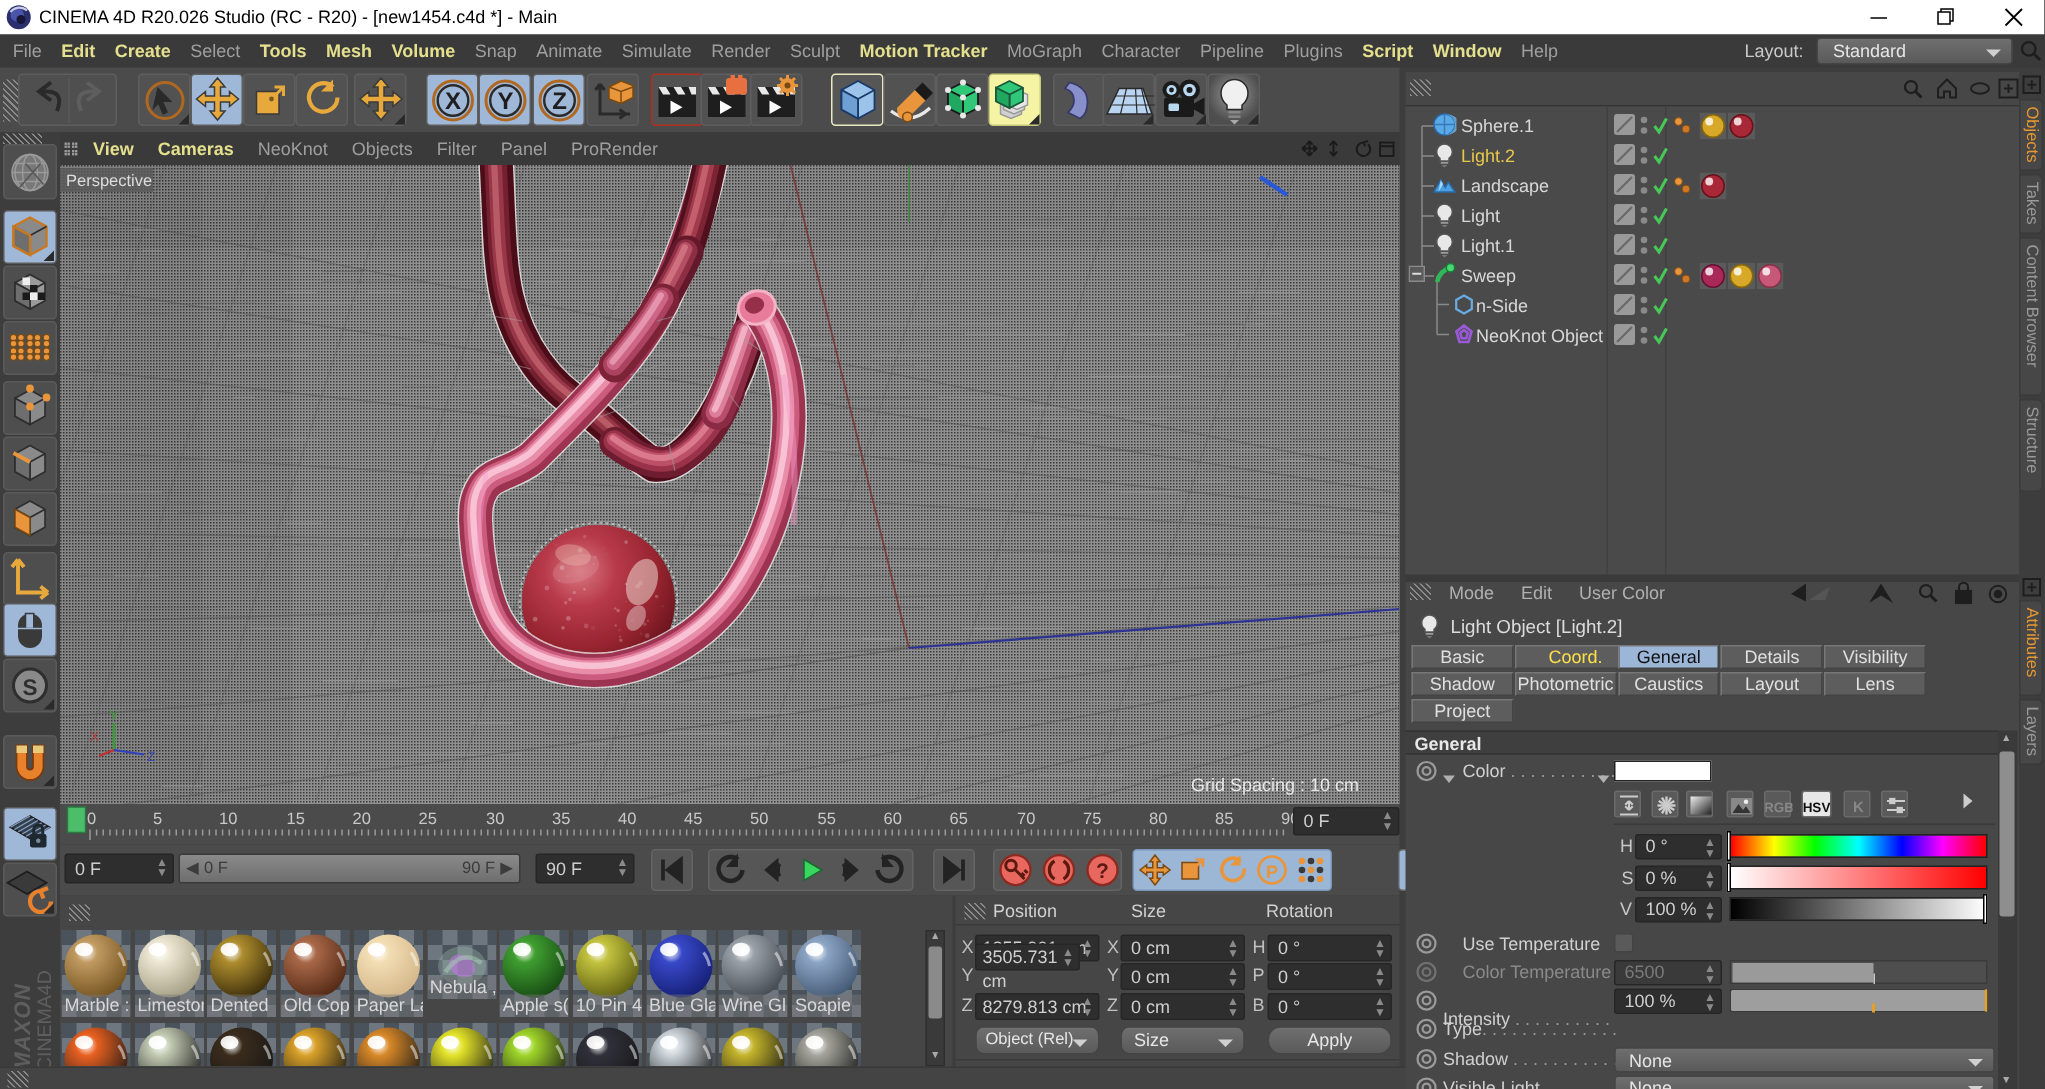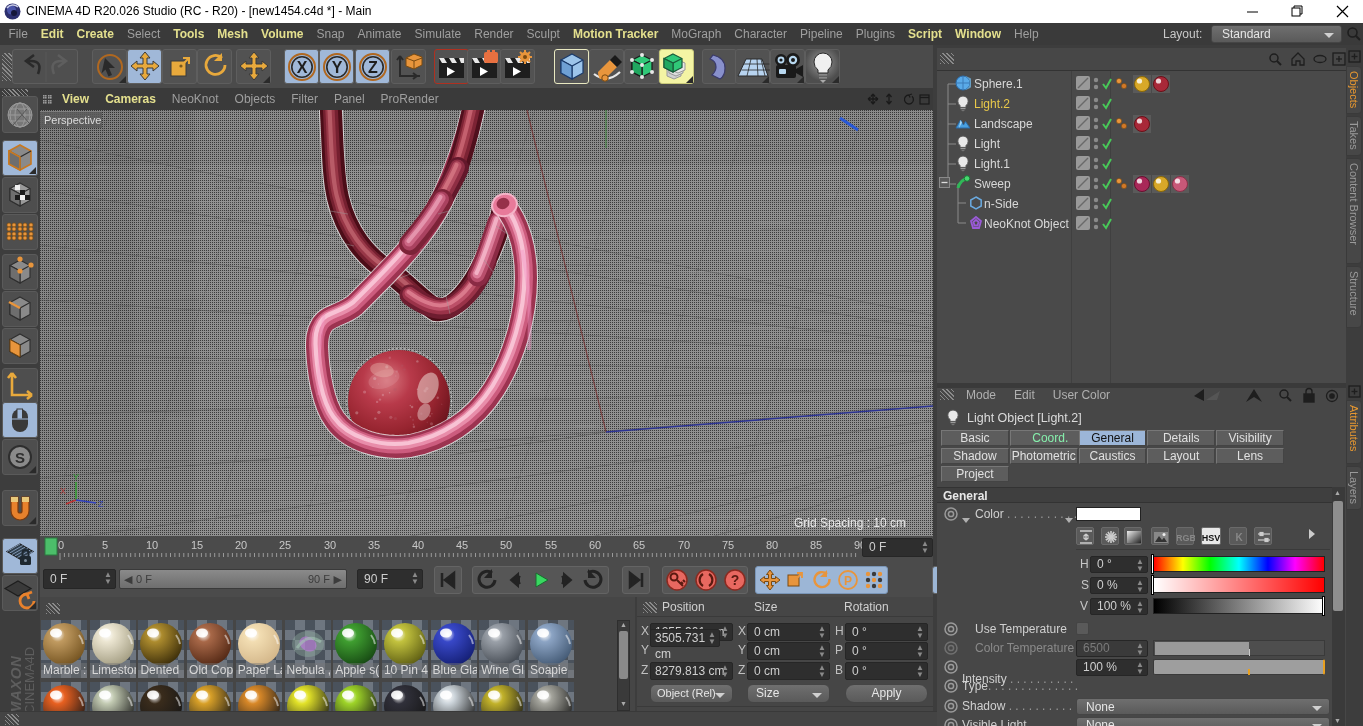--- a/index.html
+++ b/index.html
@@ -1145,21 +1145,21 @@
               <stop offset="0" stop-color="#fff"></stop>
               <stop offset="0.2" stop-color="#f2ddb2"></stop>
               <stop offset="1" stop-color="#cfb184"></stop>
             </radialGradient>
           </defs>
           <rect width="46" height="58" fill="url(#chk4)"></rect>
           <circle cx="23" cy="24" r="21" fill="url(#g4)"></circle>
           <ellipse cx="15" cy="13" rx="6" ry="4.5" fill="#fff" opacity="0.9"></ellipse>
           <path d="M38 15 a21 21 0 0 1 4 9" stroke="#fff" stroke-width="2" fill="none" opacity="0.5"></path>
         </svg><div class="abs" style="left:0;bottom:0px;width:100%;height:15px;background:rgba(120,120,120,0.45);font-size:12px;color:#d8d8d8;padding-left:2px;white-space:nowrap;overflow:hidden">Paper La</div></div>
-<div class="abs" style="left:244.5px;top:23px;width:46px;height:58px;background:#555;overflow:hidden"><svg width="46" height="58">
+<div class="abs" style="left:244.5px;top:23px;width:46px;height:46px;background:#555;overflow:hidden"><svg width="46" height="58">
           <defs>
             <pattern id="chk5" width="20" height="20" patternUnits="userSpaceOnUse">
               <rect width="20" height="20" fill="#6e7680"></rect>
               <rect width="10" height="10" fill="#4a525c"></rect>
               <rect x="10" y="10" width="10" height="10" fill="#4a525c"></rect>
             </pattern>
             <radialGradient id="g5" cx="0.35" cy="0.28" r="0.85">
               <stop offset="0" stop-color="#fff"></stop>
               <stop offset="0.2" stop-color="#8a8a9a"></stop>
               <stop offset="1" stop-color="#3a3a52"></stop>
@@ -1691,21 +1691,21 @@
           <line x1="158" y1="8" x2="164" y2="8"></line>
         </g>
 </svg>
 <svg class="abs" style="left:8px;top:361px" width="16" height="17">
         <path d="M8 1 a5.2 5.2 0 0 1 5.2 5.2 q0 2.8-2.2 4.4 l0 1.8 h-6 l0-1.8 q-2.2-1.6-2.2-4.4 a5.2 5.2 0 0 1 5.2-5.2z" fill="#e8e8e8" stroke="#555"></path>
         <rect x="5.5" y="13" width="5" height="1.2" fill="#999"></rect>
         <path d="M6 15 h4 l-2 1.6z" fill="#777"></path>
       </svg>
 <span class="abs" style="left:30px;top:363px;font-size:12.5px;color:#dcdcdc">Light Object [Light.2]</span>
 <div class="abs" style="left:4px;top:382px;width:67.8px;height:16px;background:#5d5d5d;border:1px solid #777;border-bottom-color:#444;border-right-color:#444;font-size:12px;color:#e0e0e0;text-align:center;line-height:15px">Basic</div>
-<div class="abs" style="left:72.8px;top:382px;width:81px;height:16px;background:#5d5d5d;border:1px solid #777;border-bottom-color:#444;border-right-color:#444;font-size:12px;color:#86efac;text-align:center;line-height:15px">Coord.</div>
+<div class="abs" style="left:72.8px;top:382px;width:81px;height:16px;background:#5d5d5d;border:1px solid #777;border-bottom-color:#444;border-right-color:#444;font-size:12px;color:#fde047;text-align:center;line-height:15px">Coord.</div>
 <div class="abs" style="left:141.6px;top:382px;width:67.8px;height:16px;background:#9cb6d8;border:1px solid #777;border-bottom-color:#444;border-right-color:#444;font-size:12px;color:#111;text-align:center;line-height:15px">General</div>
 <div class="abs" style="left:210.4px;top:382px;width:67.8px;height:16px;background:#5d5d5d;border:1px solid #777;border-bottom-color:#444;border-right-color:#444;font-size:12px;color:#e0e0e0;text-align:center;line-height:15px">Details</div>
 <div class="abs" style="left:279.2px;top:382px;width:67.8px;height:16px;background:#5d5d5d;border:1px solid #777;border-bottom-color:#444;border-right-color:#444;font-size:12px;color:#e0e0e0;text-align:center;line-height:15px">Visibility</div>
 <div class="abs" style="left:4px;top:400px;width:67.8px;height:16px;background:#5d5d5d;border:1px solid #777;border-bottom-color:#444;border-right-color:#444;font-size:12px;color:#e0e0e0;text-align:center;line-height:15px">Shadow</div>
 <div class="abs" style="left:72.8px;top:400px;width:67.8px;height:16px;background:#5d5d5d;border:1px solid #777;border-bottom-color:#444;border-right-color:#444;font-size:12px;color:#e0e0e0;text-align:center;line-height:15px">Photometric</div>
 <div class="abs" style="left:141.6px;top:400px;width:67.8px;height:16px;background:#5d5d5d;border:1px solid #777;border-bottom-color:#444;border-right-color:#444;font-size:12px;color:#e0e0e0;text-align:center;line-height:15px">Caustics</div>
 <div class="abs" style="left:210.4px;top:400px;width:67.8px;height:16px;background:#5d5d5d;border:1px solid #777;border-bottom-color:#444;border-right-color:#444;font-size:12px;color:#e0e0e0;text-align:center;line-height:15px">Layout</div>
 <div class="abs" style="left:279.2px;top:400px;width:67.8px;height:16px;background:#5d5d5d;border:1px solid #777;border-bottom-color:#444;border-right-color:#444;font-size:12px;color:#e0e0e0;text-align:center;line-height:15px">Lens</div>
 <div class="abs" style="left:4px;top:418px;width:67.8px;height:16px;background:#5d5d5d;border:1px solid #777;border-bottom-color:#444;border-right-color:#444;font-size:12px;color:#e0e0e0;text-align:center;line-height:15px">Project</div>
 <div class="abs" style="left:0px;top:439px;width:395px;height:16px;background:#3f3f3f;border-top:1px solid #333;border-bottom:1px solid #333">

